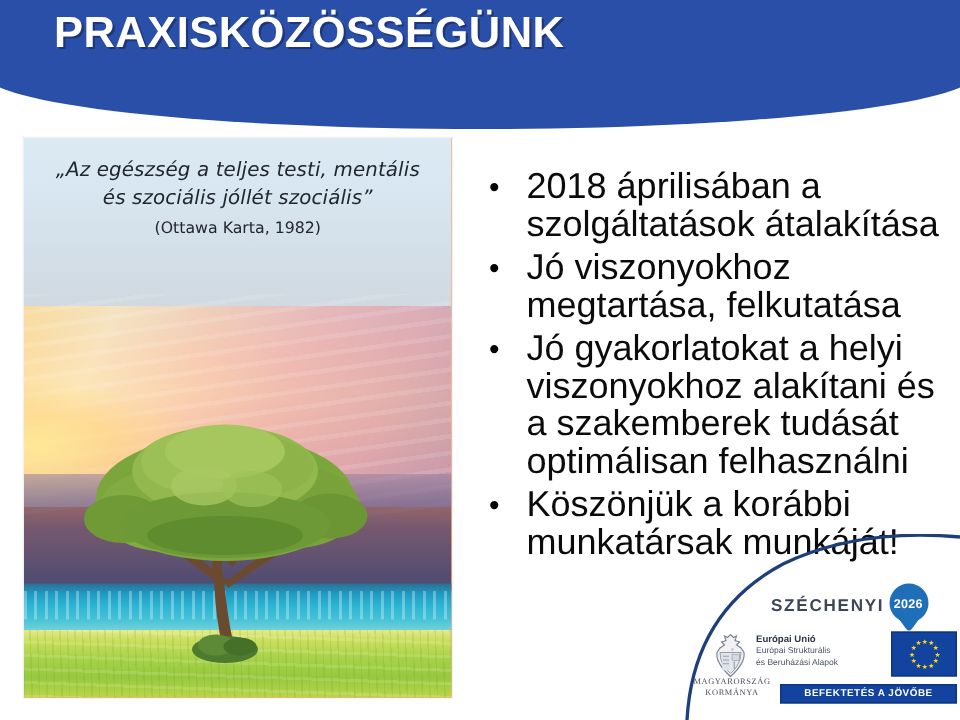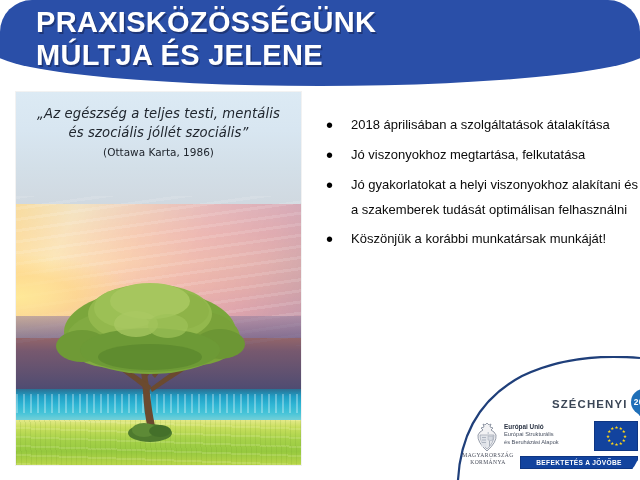--- a/index.html
+++ b/index.html
@@ -16,21 +16,20 @@
     position: relative;
   }
 
   .slide {
     position: absolute;
     inset: 0;
     width: 640px;
     height: 480px;
     background: #ffffff;
     overflow: hidden;
-    border-radius: 32px;
   }
 
   
   .title-banner {
     position: absolute;
     left: -10px;
     top: -26px;
     width: 660px;
     height: 112px;
     background: #2a4fa8;
@@ -231,21 +230,21 @@
     width: 25px;
     font-size: 20px;
     line-height: 26px;
     color: #000000;
     text-align: left;
     padding-left: 6px;
   }
   .bullet-text {
     flex: 1 1 auto;
     font-family: "Liberation Sans", sans-serif;
-    font-size: 13px;
+    font-size: 24px;
     line-height: 25px;
     color: #0b0b0b;
   }
 
   
   .logo-panel {
     position: absolute;
     left: 452px;
     top: 356px;
     width: 188px;
@@ -265,21 +264,20 @@
     display: flex;
     align-items: center;
     gap: 3px;
   }
   .szechenyi-word {
     font-family: "Liberation Sans", sans-serif;
     font-weight: bold;
     font-size: 11.4px;
     letter-spacing: 1.15px;
     color: #3b4656;
-    margin-left: 38px;
   }
   .pin {
     position: relative;
     width: 26px;
     height: 30px;
   }
   .pin-head {
     position: absolute;
     left: 0; top: 0;
     width: 26px;
@@ -399,21 +397,20 @@
   }
 </style>
 </head>
 <body>
 
 <div class="slide">
 
   <div class="title-banner"></div>
   <div class="title-block">
     <div class="title-line">PRAXISKÖZÖSSÉGÜNK</div>
-    <div class="title-line">MÚLTJA ÉS JELENE</div>
   </div>
 
   <div class="photo-frame">
     <div class="sky-top"></div>
     <div class="sky-mid"></div>
     <div class="sky-streaks"></div>
     <div class="sun-glow"></div>
     <div class="sky-dark"></div>
     <div class="ocean"></div>
     <div class="ocean-sparkle"></div>
@@ -445,21 +442,21 @@
           <ellipse cx="120" cy="232" rx="22" ry="13" fill="#a9c863" opacity="0.75"></ellipse>
           <ellipse cx="152" cy="234" rx="20" ry="12" fill="#9ec258" opacity="0.7"></ellipse>
           <ellipse cx="134" cy="265" rx="52" ry="13" fill="#5d8a2e" opacity="0.85"></ellipse>
         </g>
       </g>
     </svg>
 
     <div class="quote-overlay">
       <div class="quote-line">„Az egészség a teljes testi, mentális</div>
       <div class="quote-line">és szociális jóllét szociális”</div>
-      <div class="quote-src">(Ottawa Karta, 1986)</div>
+      <div class="quote-src">(Ottawa Karta, 1982)</div>
     </div>
   </div>
 
   <div class="bullets">
     <div class="bullet-row">
       <div class="bullet-dot">•</div>
       <div class="bullet-text">2018 áprilisában a szolgáltatások átalakítása</div>
     </div>
     <div class="bullet-row">
       <div class="bullet-dot">•</div>

